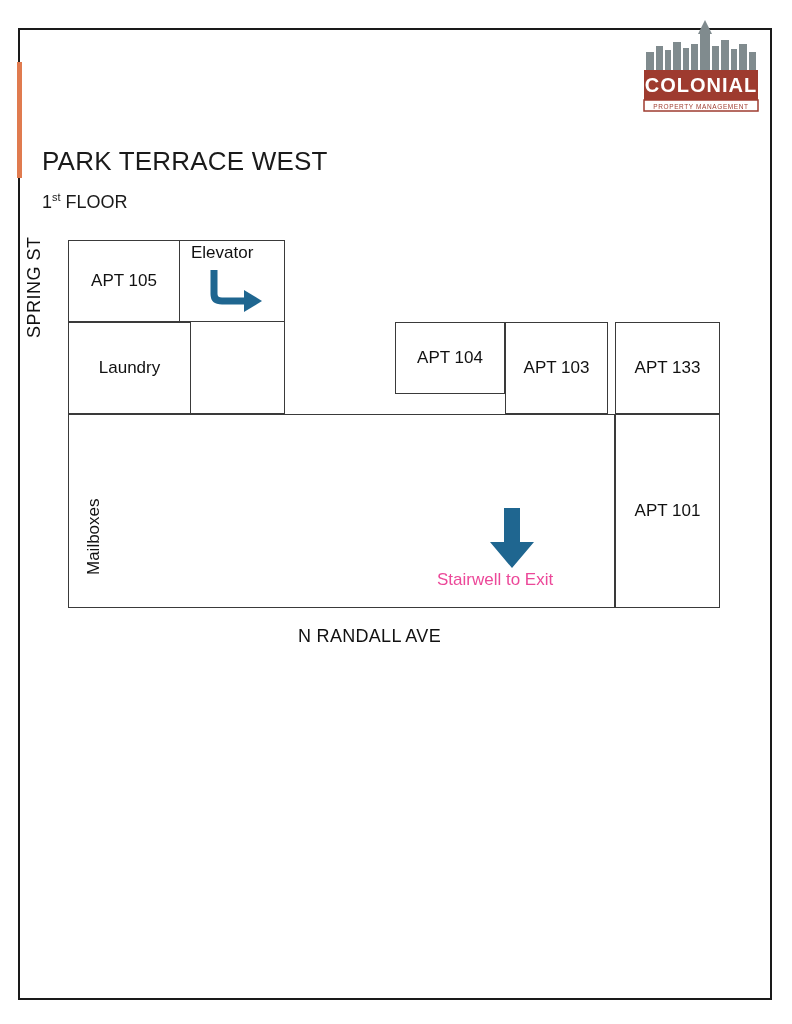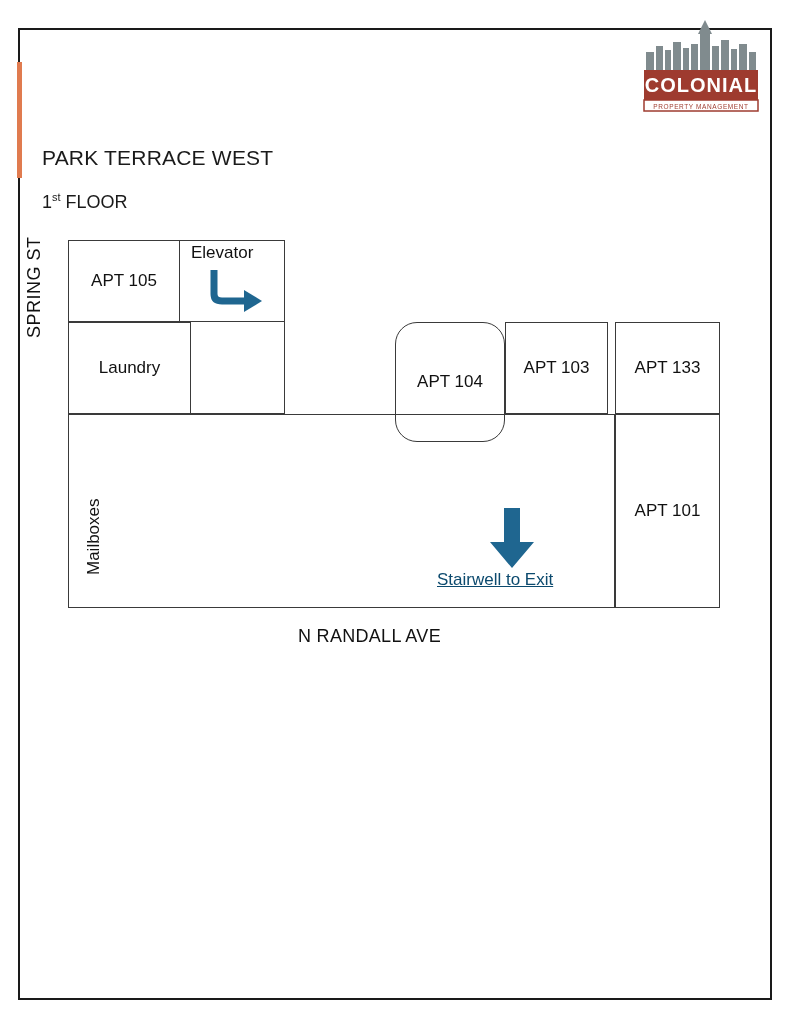--- a/index.html
+++ b/index.html
@@ -46,21 +46,21 @@
     width: 122px;
     height: 98px;
   }
   .logo svg { display: block; }
 
   
   .title-main {
     position: absolute;
     left: 42px;
     top: 146px;
-    font-size: 21px;
+    font-size: 26px;
     letter-spacing: 0.2px;
     color: #1a1a1a;
     white-space: nowrap;
   }
   .title-sub {
     position: absolute;
     left: 42px;
     top: 191px;
     font-size: 18px;
     color: #1a1a1a;
@@ -94,21 +94,21 @@
     color: #111111;
   }
   .room .lbl { white-space: nowrap; }
 
   
   #room-apt105  { left: 68px;  top: 240px; width: 112px; height: 82px; }
   #room-stair-box { left: 180px; top: 240px; width: 105px; height: 82px; border-top: 1.6px solid #3a3a3a; border-right: 1.6px solid #3a3a3a; border-bottom: 1.6px solid #3a3a3a; border-left: none; }
   #room-laundry { left: 68px;  top: 322px; width: 123px; height: 92px; }
   #room-midblank{ left: 180px; top: 322px; width: 105px; height: 92px; border-top: none; border-left: none; }
   #room-elevator{ left: 285px; top: 322px; width: 110px; height: 92px; }
-  #room-apt104  { left: 395px; top: 322px; width: 110px; height: 120px; border-radius: 22px; }
+  #room-apt104  { left: 395px; top: 322px; width: 110px; height: 72px; }
   #room-apt103  { left: 505px; top: 322px; width: 103px; height: 92px; }
   #room-apt102  { left: 615px; top: 322px; width: 105px; height: 92px; }
   #room-apt101  { left: 615px; top: 414px; width: 105px; height: 194px; }
   #room-lobby   { left: 68px;  top: 414px; width: 547px; height: 194px; }
 
   
   .vlabel-spring {
     position: absolute;
     left: 24px;
     top: 338px;
@@ -156,23 +156,22 @@
     left: 488px;
     top: 508px;
     width: 48px;
     height: 62px;
   }
   .exit-label {
     position: absolute;
     left: 437px;
     top: 570px;
     font-size: 17px;
-    color: #0c4a6e;
-    white-space: nowrap;
-    text-decoration: underline;
+    color: #ec4899;
+    white-space: nowrap;
   }
 
   
   .street-bottom {
     position: absolute;
     left: 298px;
     top: 626px;
     font-size: 18px;
     letter-spacing: 0.3px;
     color: #111111;

